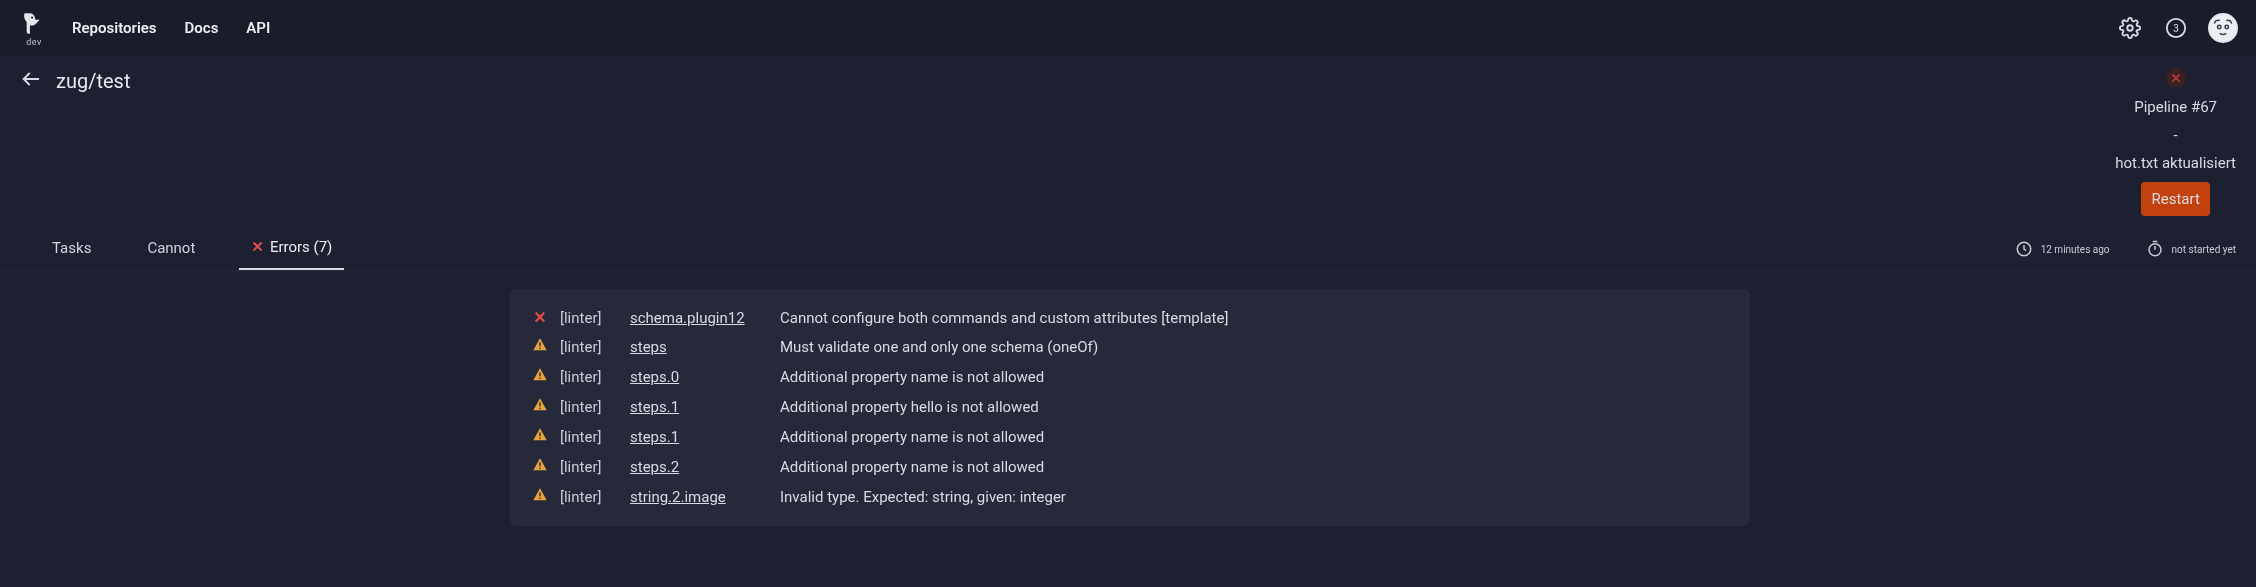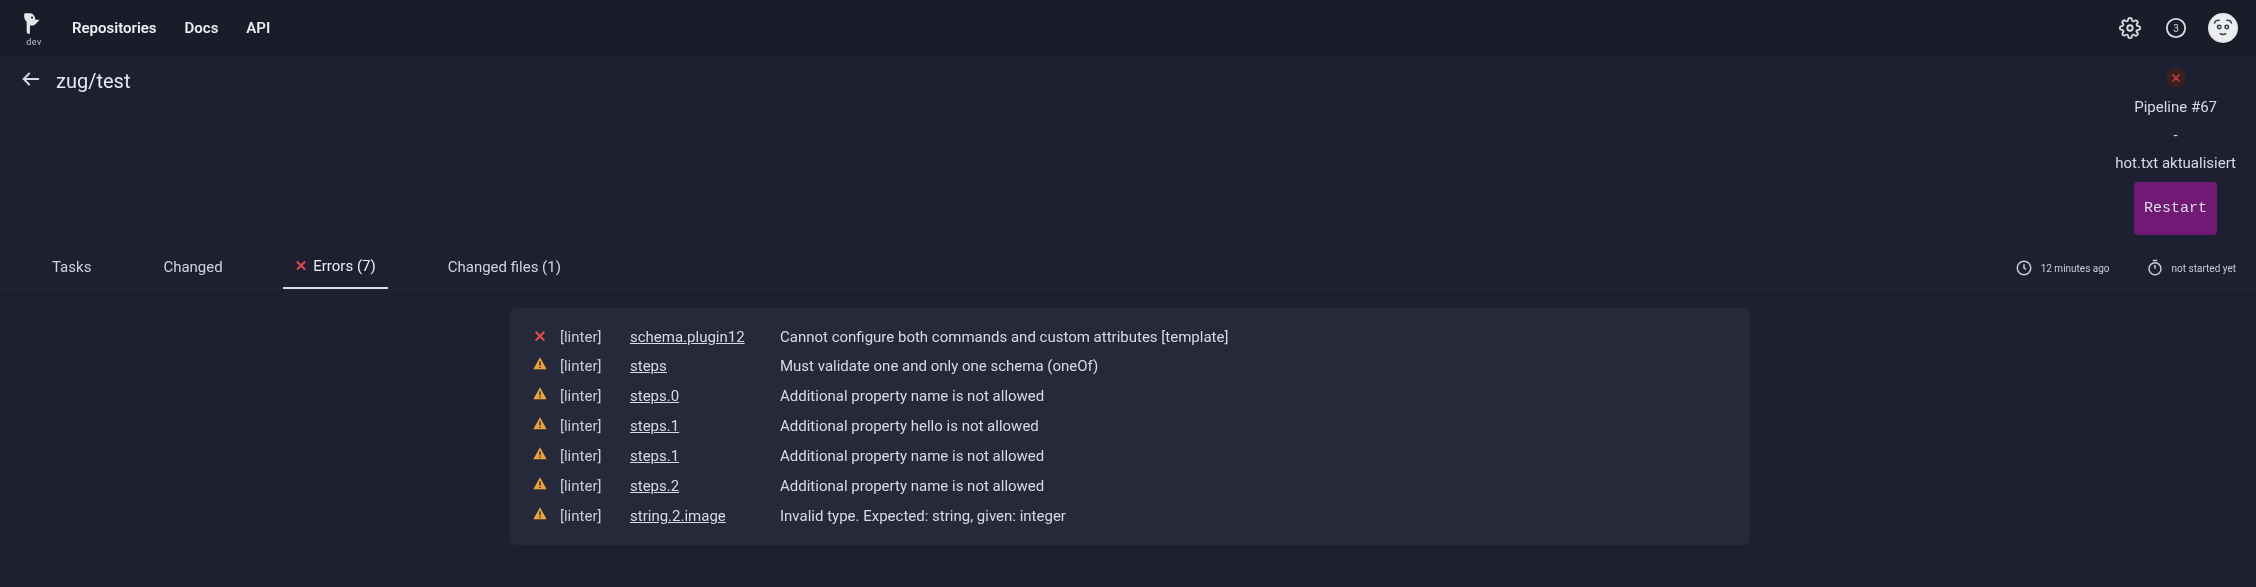--- a/index.html
+++ b/index.html
@@ -63,38 +63,37 @@
   .crumb-title { font-size: 20px; font-weight: 400; color: #e8e9ef; }
   .crumb-right { display: flex; align-items: center; gap: 10px; flex-direction: column; }
   .status-dot-x {
     width: 20px; height: 20px; border-radius: 50%;
     background: #3a1f23;
     display: flex; align-items: center; justify-content: center;
   }
   .status-dot-x svg { width: 12px; height: 12px; stroke: #d43f3a; stroke-width: 3; }
   .pipeline-text { font-size: 15px; color: #d9dbe3; }
   .restart-btn {
-    background: #701a75;
+    background: #c2410c;
     color: #dcdee6;
-    padding: 18px 10px;
+    padding: 8px 10px;
     border-radius: 4px;
     font-size: 15px;
     cursor: pointer;
-    font-family: Liberation Mono, monospace;
   }
 
   
   .tabs-row {
     display: flex;
     align-items: center;
     justify-content: space-between;
     padding: 0 20px 0 40px;
     border-bottom: 1px solid rgba(255,255,255,0.03);
   }
-  .tabs { display: flex; gap: 48px; }
+  .tabs { display: flex; gap: 32px; }
   .tab {
     padding: 10px 12px 12px 12px;
     font-size: 15px;
     color: #d1d3dc;
     cursor: pointer;
     display: flex; align-items: center; gap: 6px;
   }
   .tab.active {
     border-bottom: 2px solid #d9dbe3;
     color: #eceef4;
@@ -208,28 +207,25 @@
     <span class="restart-btn">Restart</span>
   </div>
 </div>
 
 <div class="tabs-row">
   <div class="tabs">
     <div class="tab">
       <span>Tasks</span>
     </div>
     <div class="tab">
-      <span>Changed</span>
+      <span>Cannot</span>
     </div>
     <div class="tab active">
       <span class="x-icon">✕</span>
       <span>Errors (7)</span>
-    </div>
-    <div class="tab">
-      <span>Changed files (1)</span>
     </div>
   </div>
   <div class="meta-right">
     <div class="meta-item">
       <svg viewBox="0 0 24 24" width="18" height="18" fill="none" stroke="currentColor" stroke-width="2">
         <circle cx="12" cy="12" r="9"></circle>
         <polyline points="12 7 12 12 15 14"></polyline>
       </svg>
       <span>12 minutes ago</span>
     </div>

